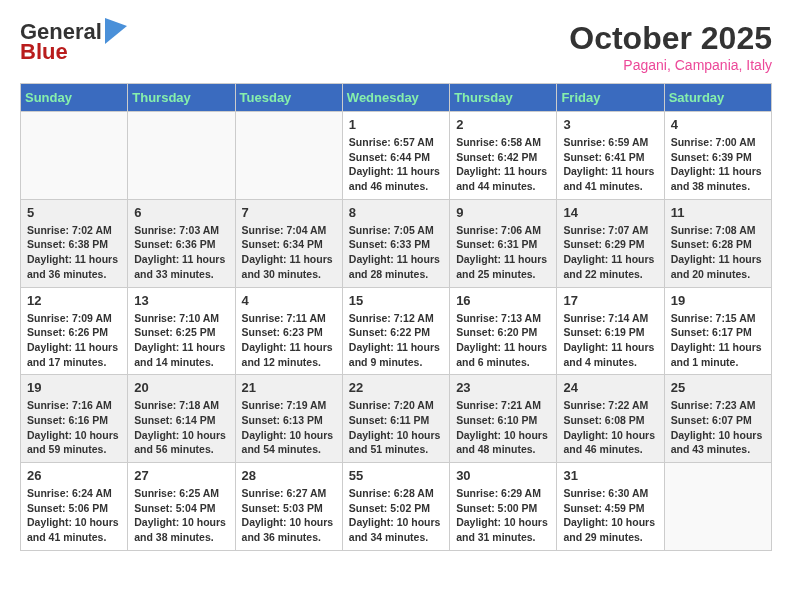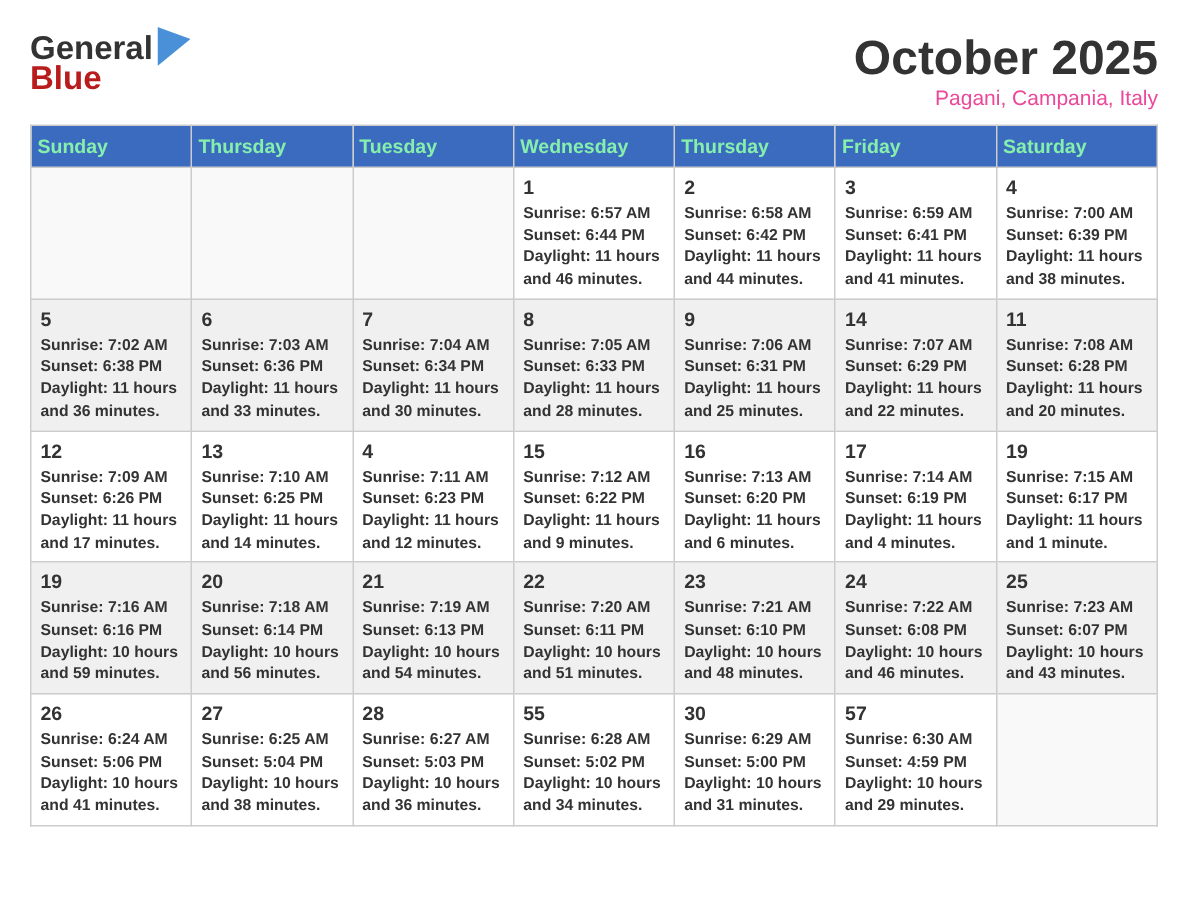--- a/index.html
+++ b/index.html
@@ -240,19 +240,19 @@
         </td>
         <td>
           <span class="day-num">55</span>
           <div class="day-info">Sunrise: 6:28 AM<br>Sunset: 5:02 PM<br>Daylight: 10 hours<br>and 34 minutes.</div>
         </td>
         <td>
           <span class="day-num">30</span>
           <div class="day-info">Sunrise: 6:29 AM<br>Sunset: 5:00 PM<br>Daylight: 10 hours<br>and 31 minutes.</div>
         </td>
         <td>
-          <span class="day-num">57</span>
+          <span class="day-num">31</span>
           <div class="day-info">Sunrise: 6:30 AM<br>Sunset: 4:59 PM<br>Daylight: 10 hours<br>and 29 minutes.</div>
         </td>
         <td class="empty"></td>
       </tr>
     </tbody>
 </table>
 
 </body></html>

